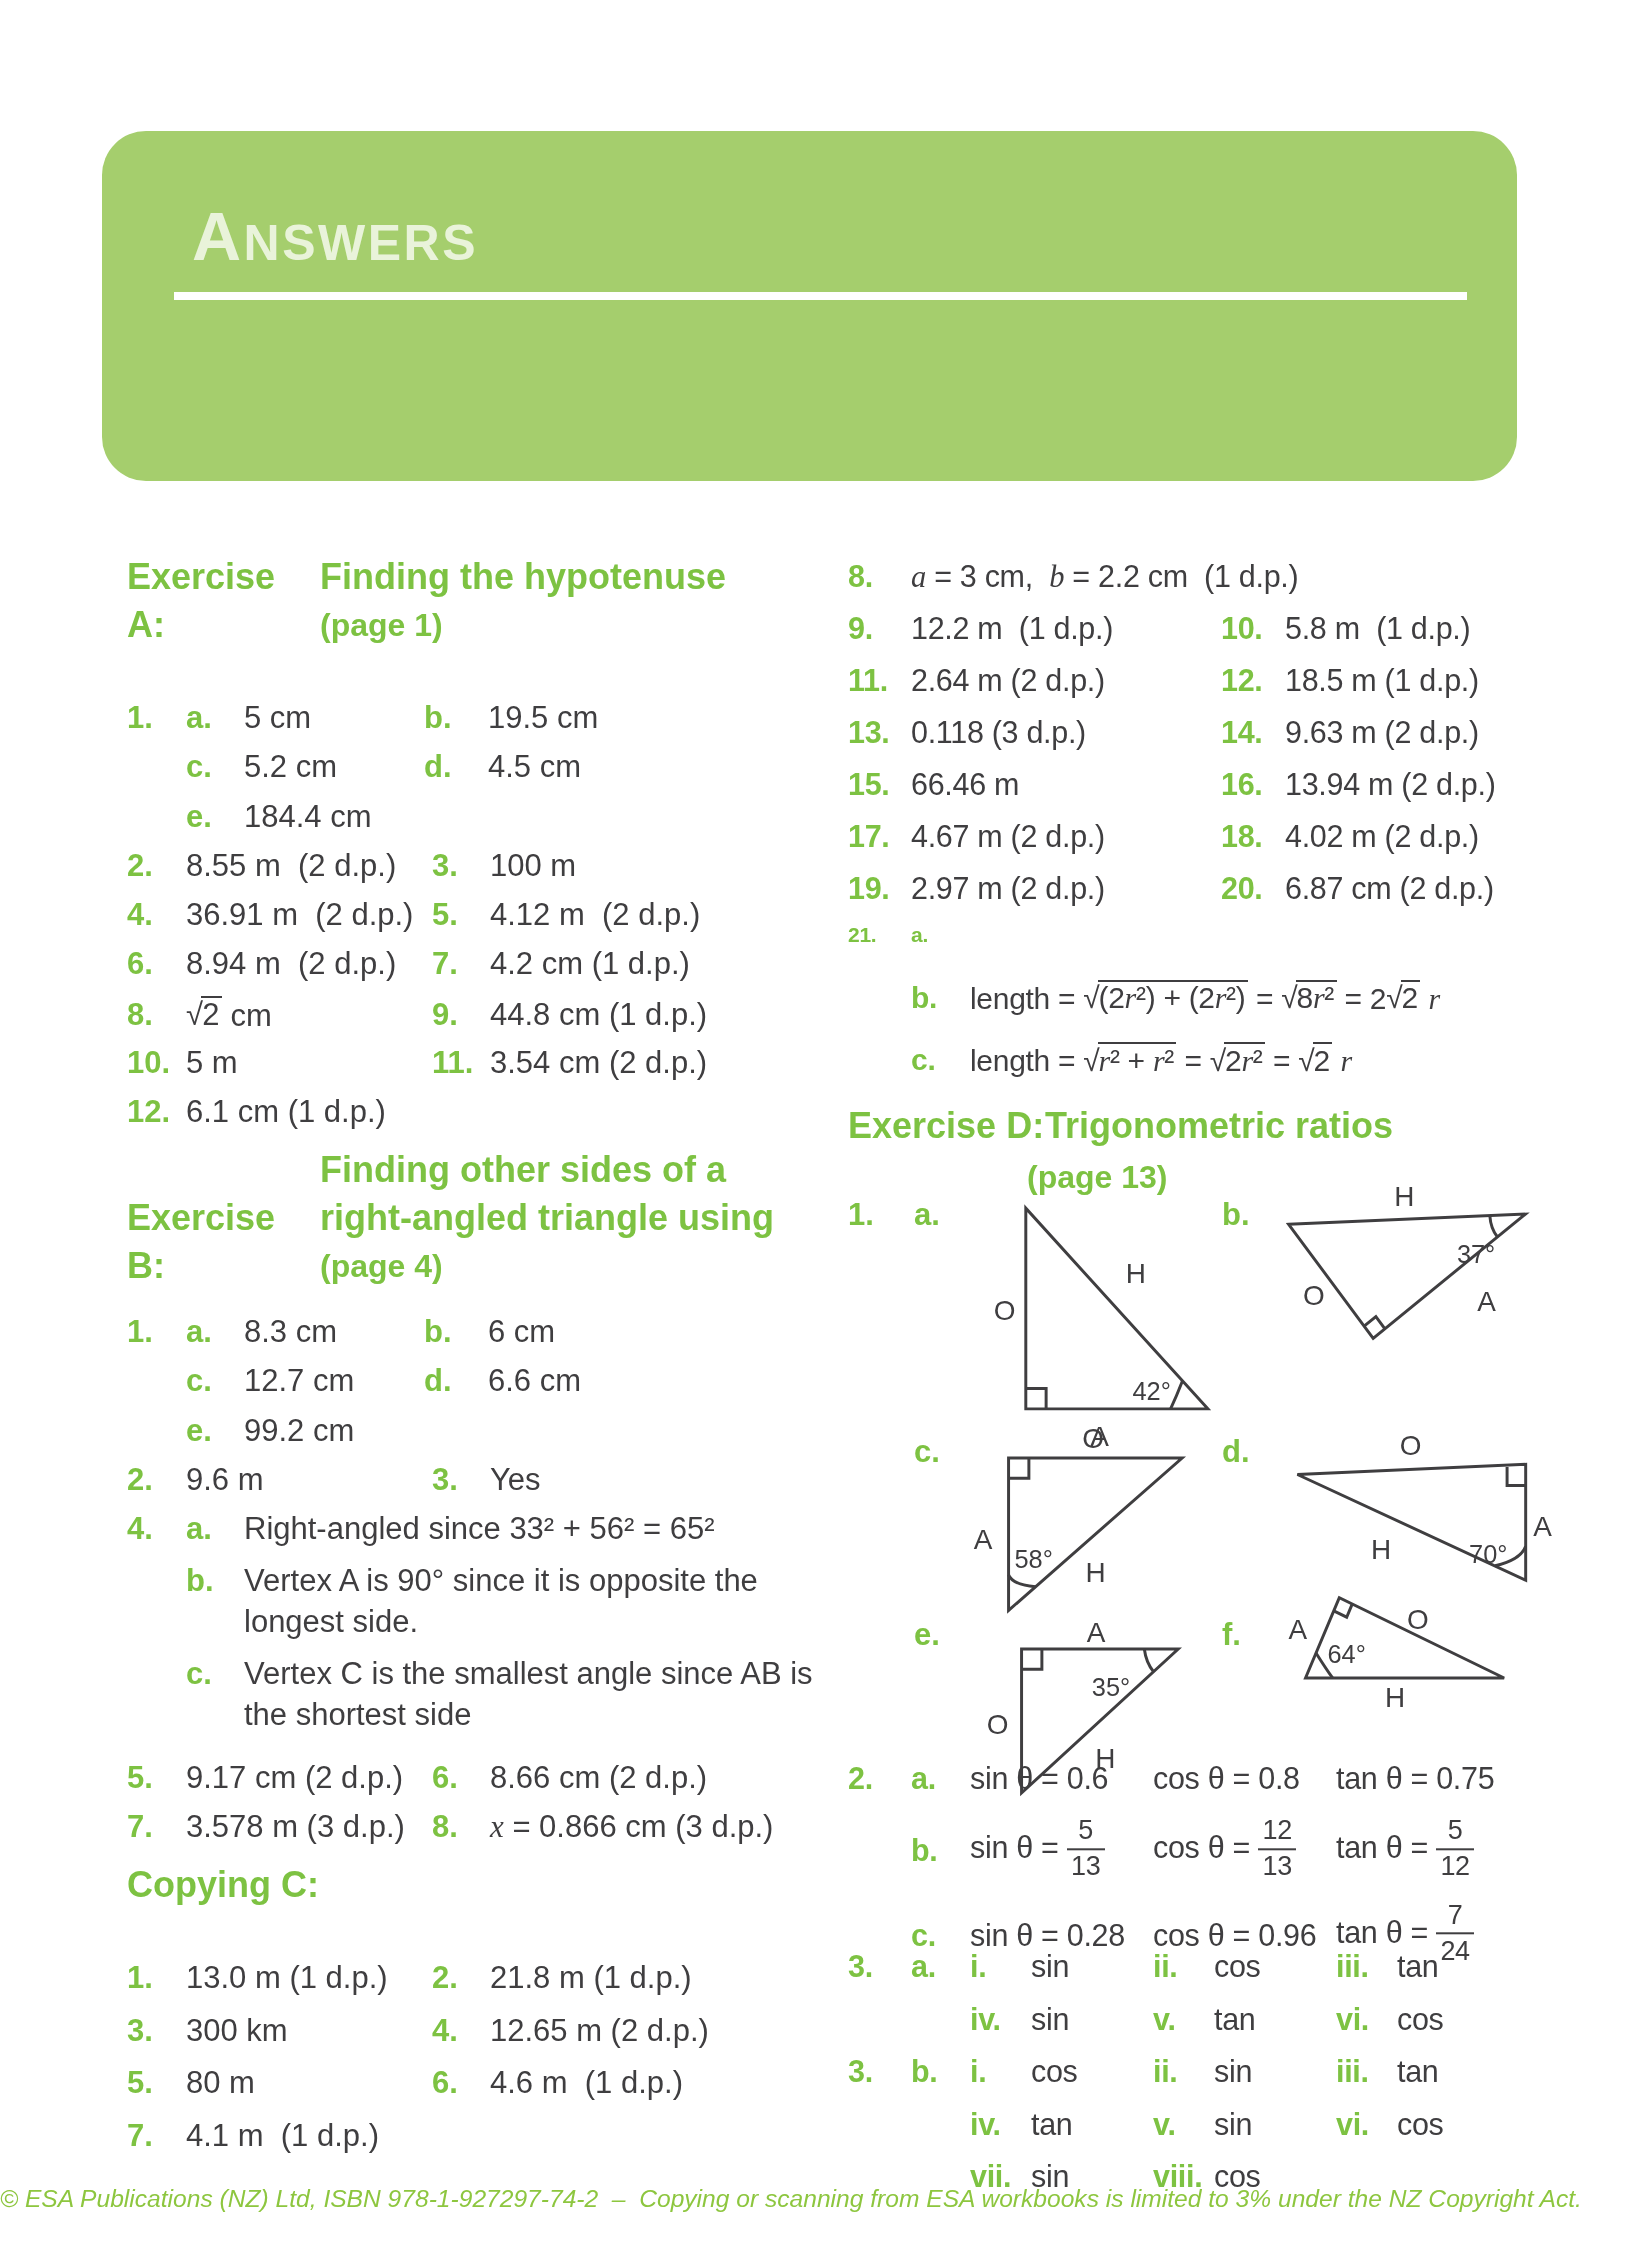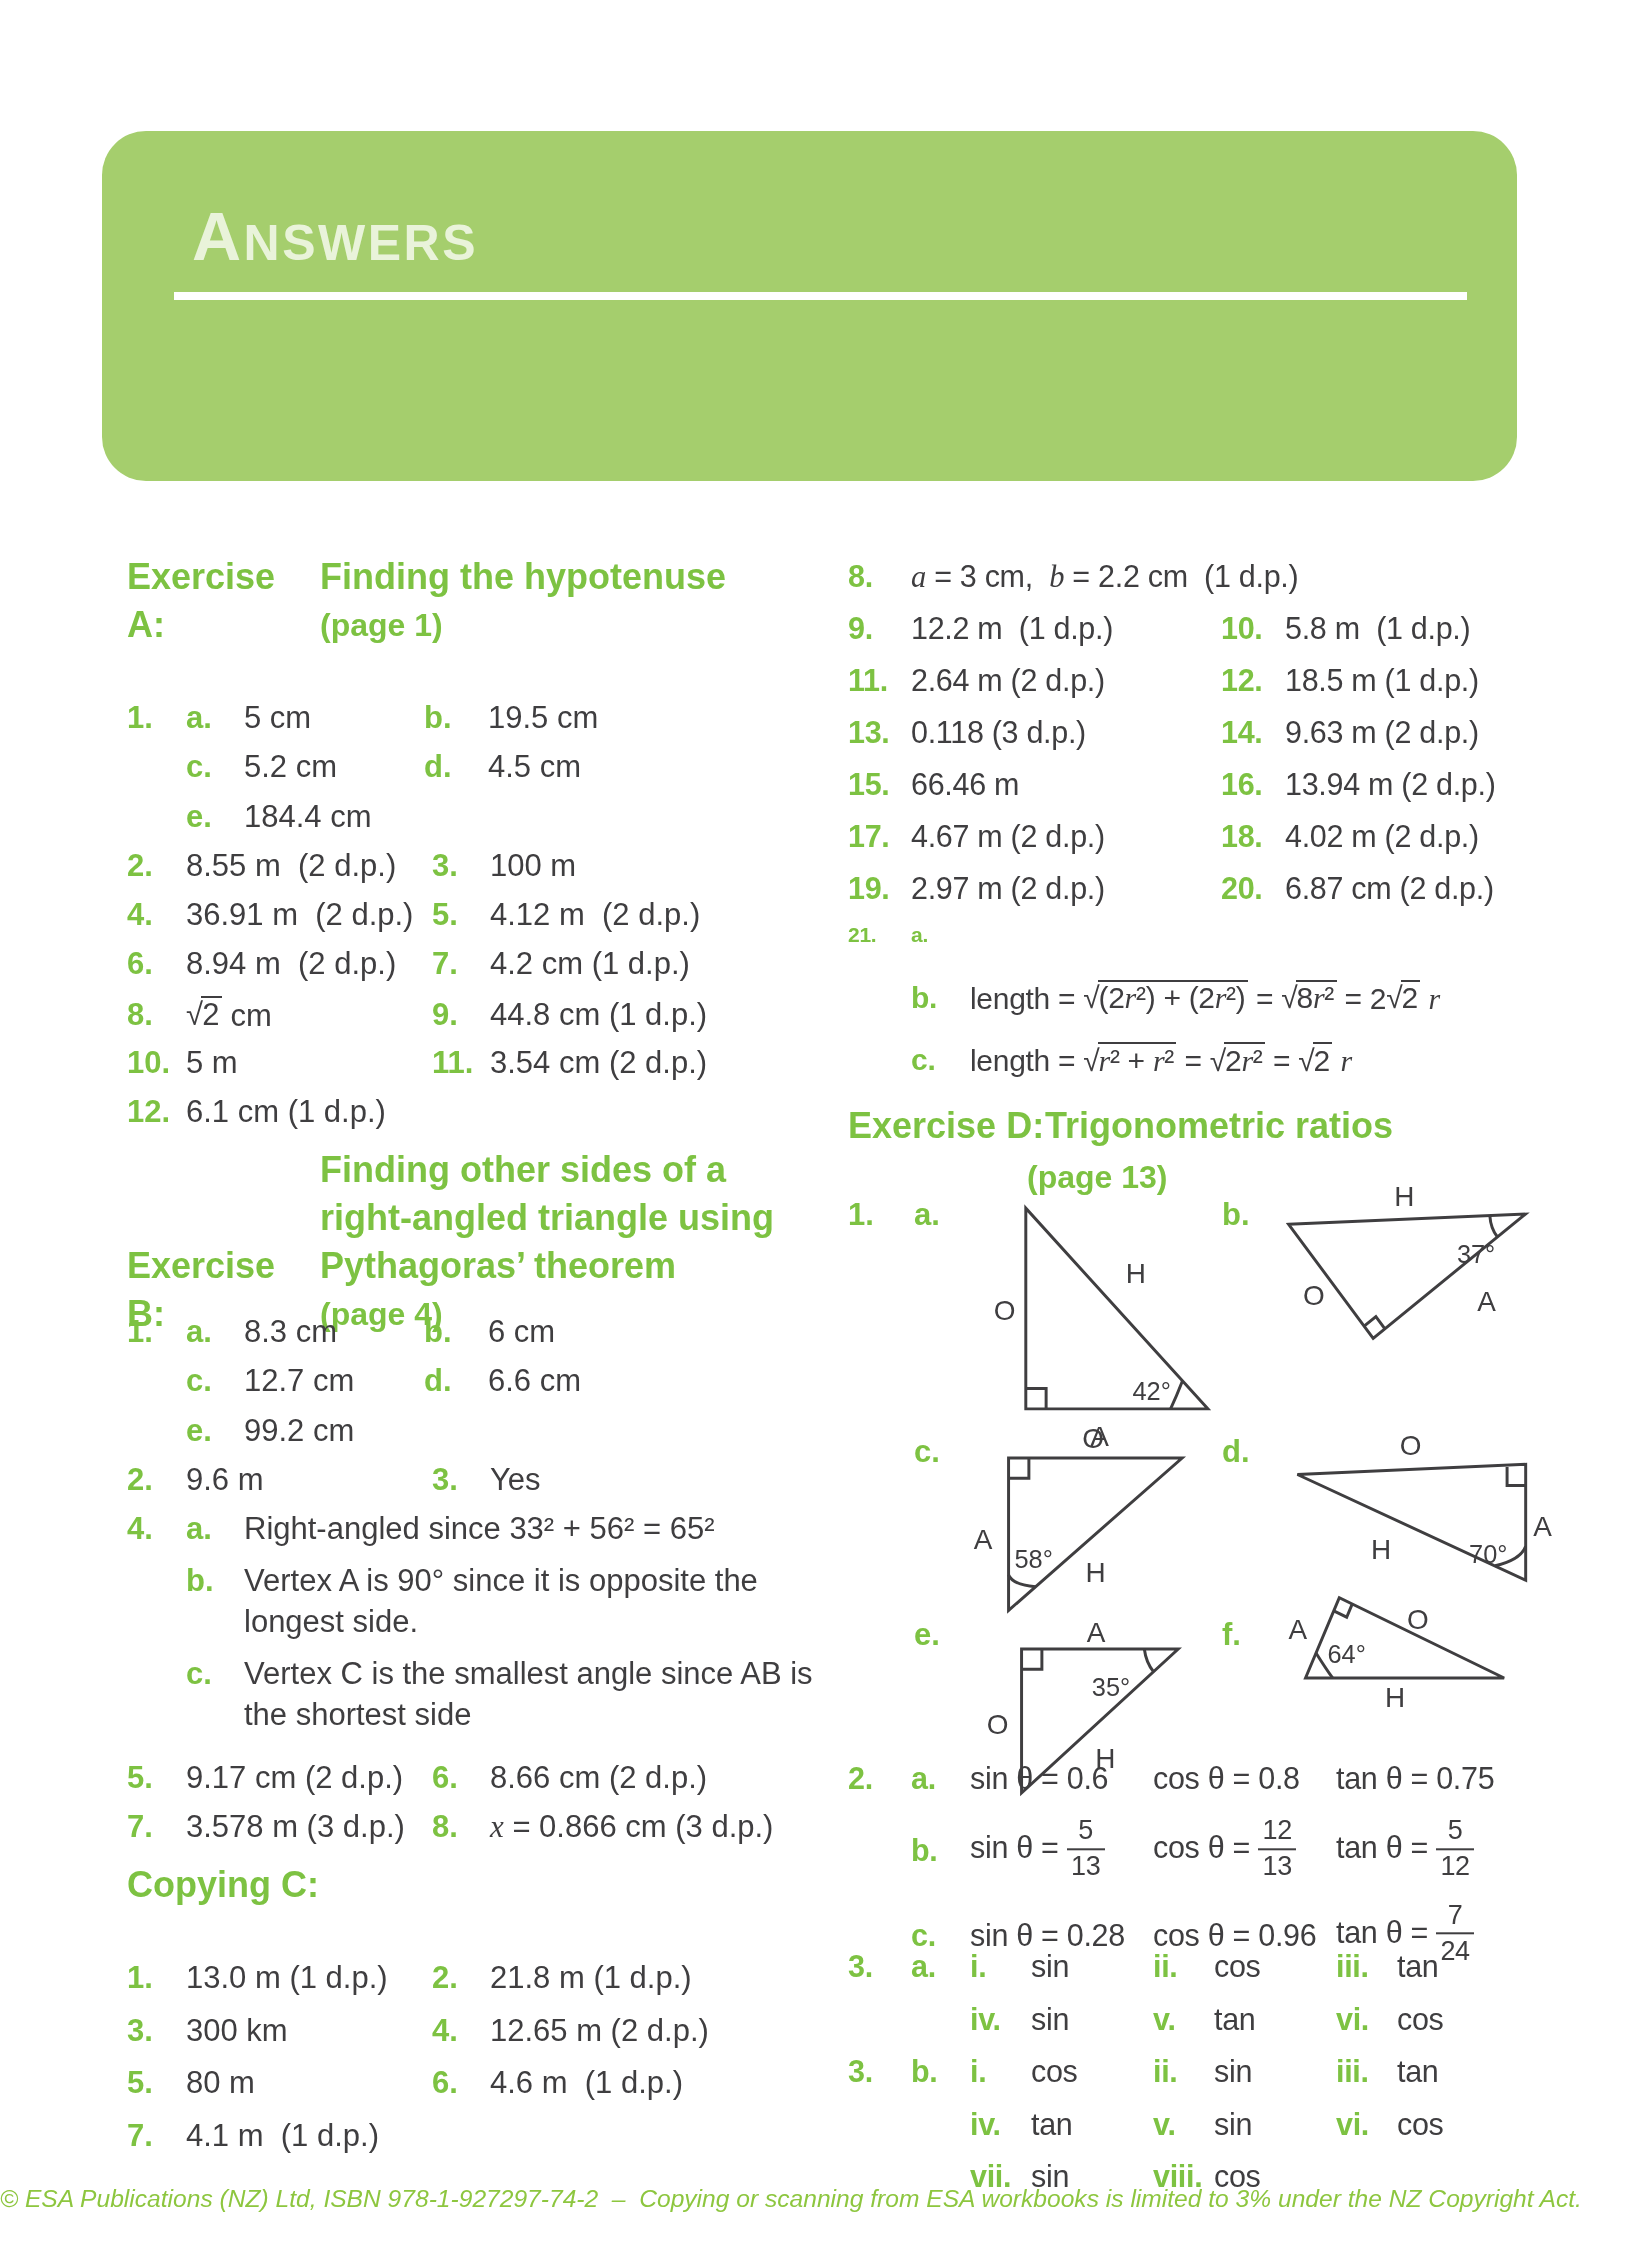--- a/index.html
+++ b/index.html
@@ -139,21 +139,20 @@
       <span></span>
         <span></span>
     </div>
   </div>
 
   <div class="abs exhead" style="left:127px;top:1146px;width:737px;">
     <span class="hp">Exercise B:</span>
     <span class="hbody">
       <div>Finding other sides of a</div>
       <div>right-angled triangle using</div>
-      <div>Pythagoras’ theorem</div>
       <div class="hpage">(page 4)</div>
     </span>
   </div>
 
   <div class="abs" style="left:127px;top:1314px;width:737px;">
     <div class="lrow">
       <span class="num">1.</span>
       <span class="let">a.</span>
       <span class="val">8.3 cm</span>
       <span class="let">b.</span>

